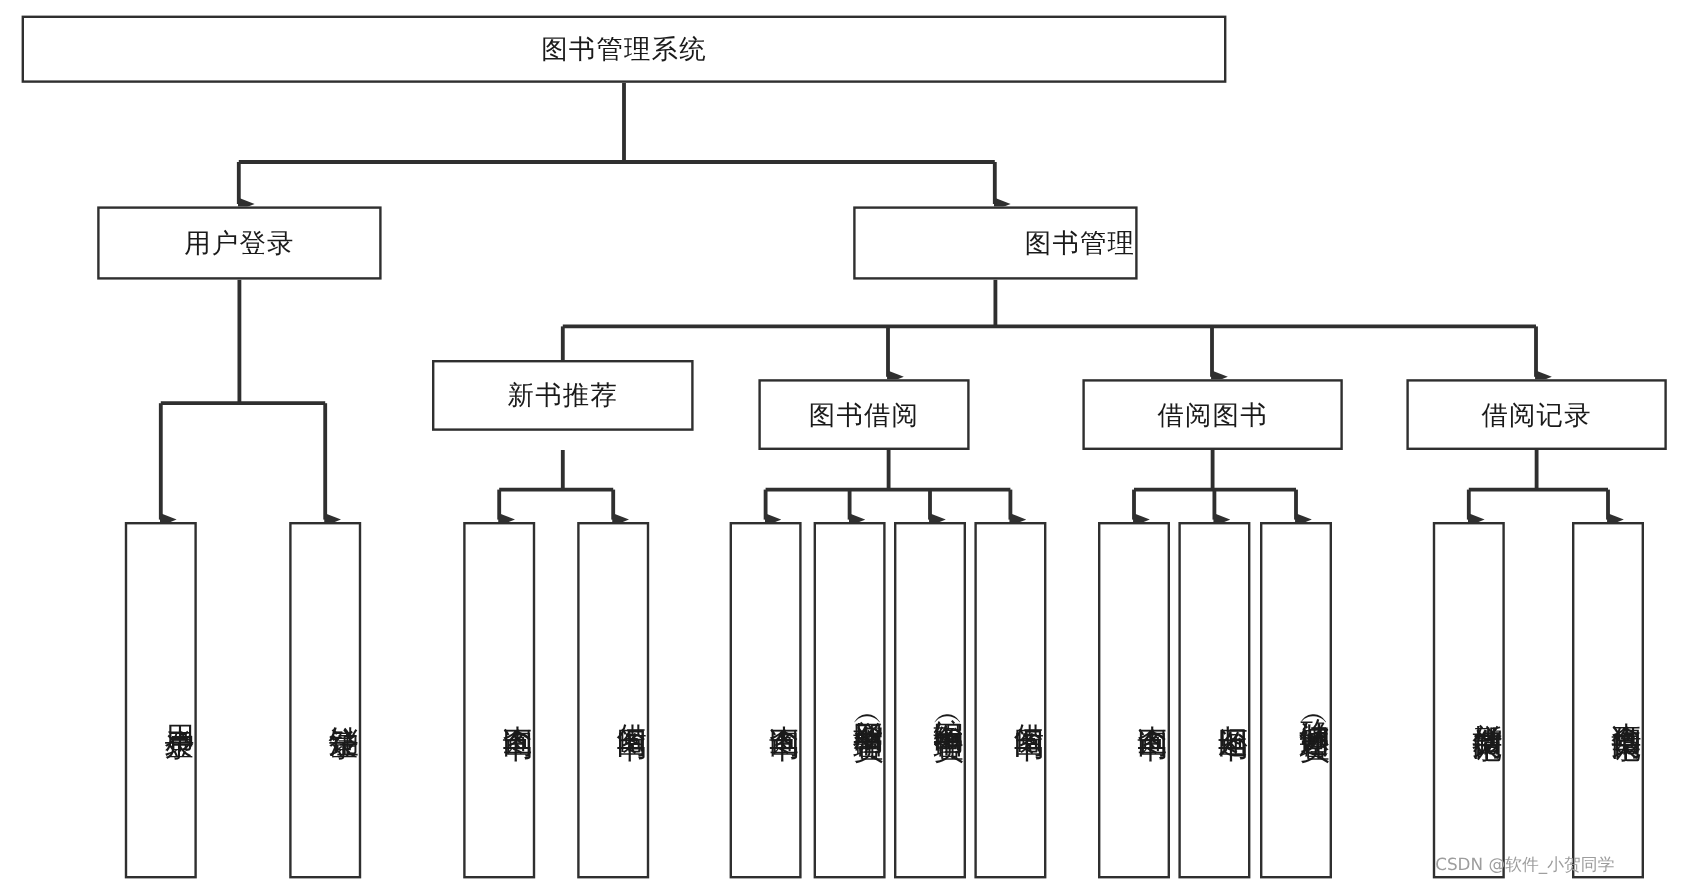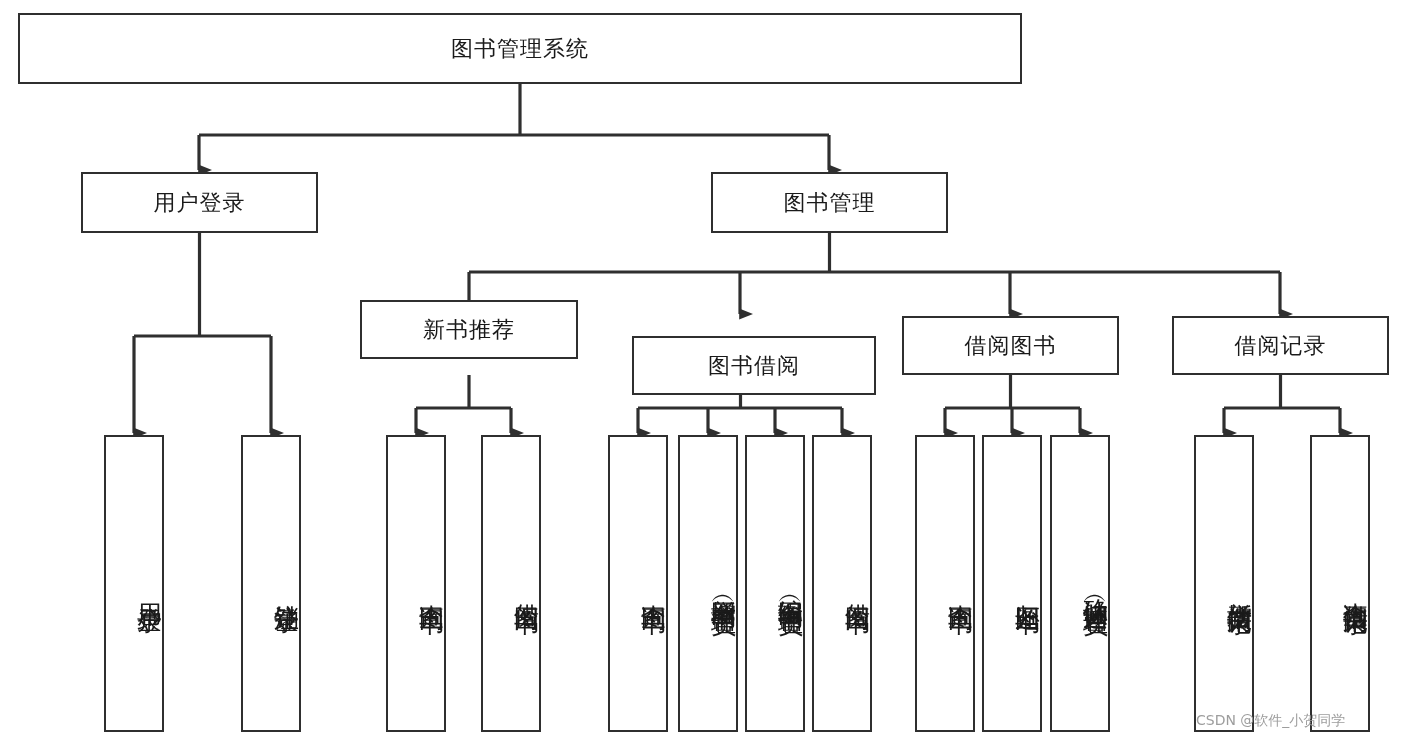--- a/index.html
+++ b/index.html
@@ -103,35 +103,35 @@
         <path d="M 945 408 L 945 433" marker-end="url(#arrow)"></path>
         <path d="M 1012 408 L 1012 433" marker-end="url(#arrow)"></path>
         <path d="M 1080 408 L 1080 433" marker-end="url(#arrow)"></path>
         <path d="M 1280.5 375 L 1280.5 408"></path>
         <path d="M 1224 408 L 1340 408"></path>
         <path d="M 1224 408 L 1224 433" marker-end="url(#arrow)"></path>
         <path d="M 1340 408 L 1340 433" marker-end="url(#arrow)"></path>
       </g>
   </svg>
 
-  <div class="node h" style="left: 18px; top: 13px; width: 1004px; height: 71px;">
+  <div class="node h" style="left: 18px; top: 13px; width: 1004px; height: 56px;">
     <span>图书管理系统</span>
   </div>
 
   <div class="node h" style="left: 81px; top: 172px; width: 237px; height: 61px;">
     <span>用户登录</span>
   </div>
-  <div class="node h" style="left: 711px; top: 172px; width: 237px; height: 61px;">
+  <div class="node h" style="left: 711px; top: 172px; width: 237px; height: 61px; justify-content: flex-end;">
     <span>图书管理</span>
   </div>
 
   <div class="node h" style="left: 360px; top: 300px; width: 218px; height: 59px;">
     <span>新书推荐</span>
   </div>
-  <div class="node h" style="left: 632px; top: 316px; width: 244px; height: 59px; margin-top: 20px;">
+  <div class="node h" style="left: 632px; top: 316px; width: 176px; height: 59px;">
     <span>图书借阅</span>
   </div>
   <div class="node h" style="left: 902px; top: 316px; width: 217px; height: 59px;">
     <span>借阅图书</span>
   </div>
   <div class="node h" style="left: 1172px; top: 316px; width: 217px; height: 59px;">
     <span>借阅记录</span>
   </div>
 
   <div class="node v" style="left: 104px; top: 435px; width: 60px; height: 297px;">

